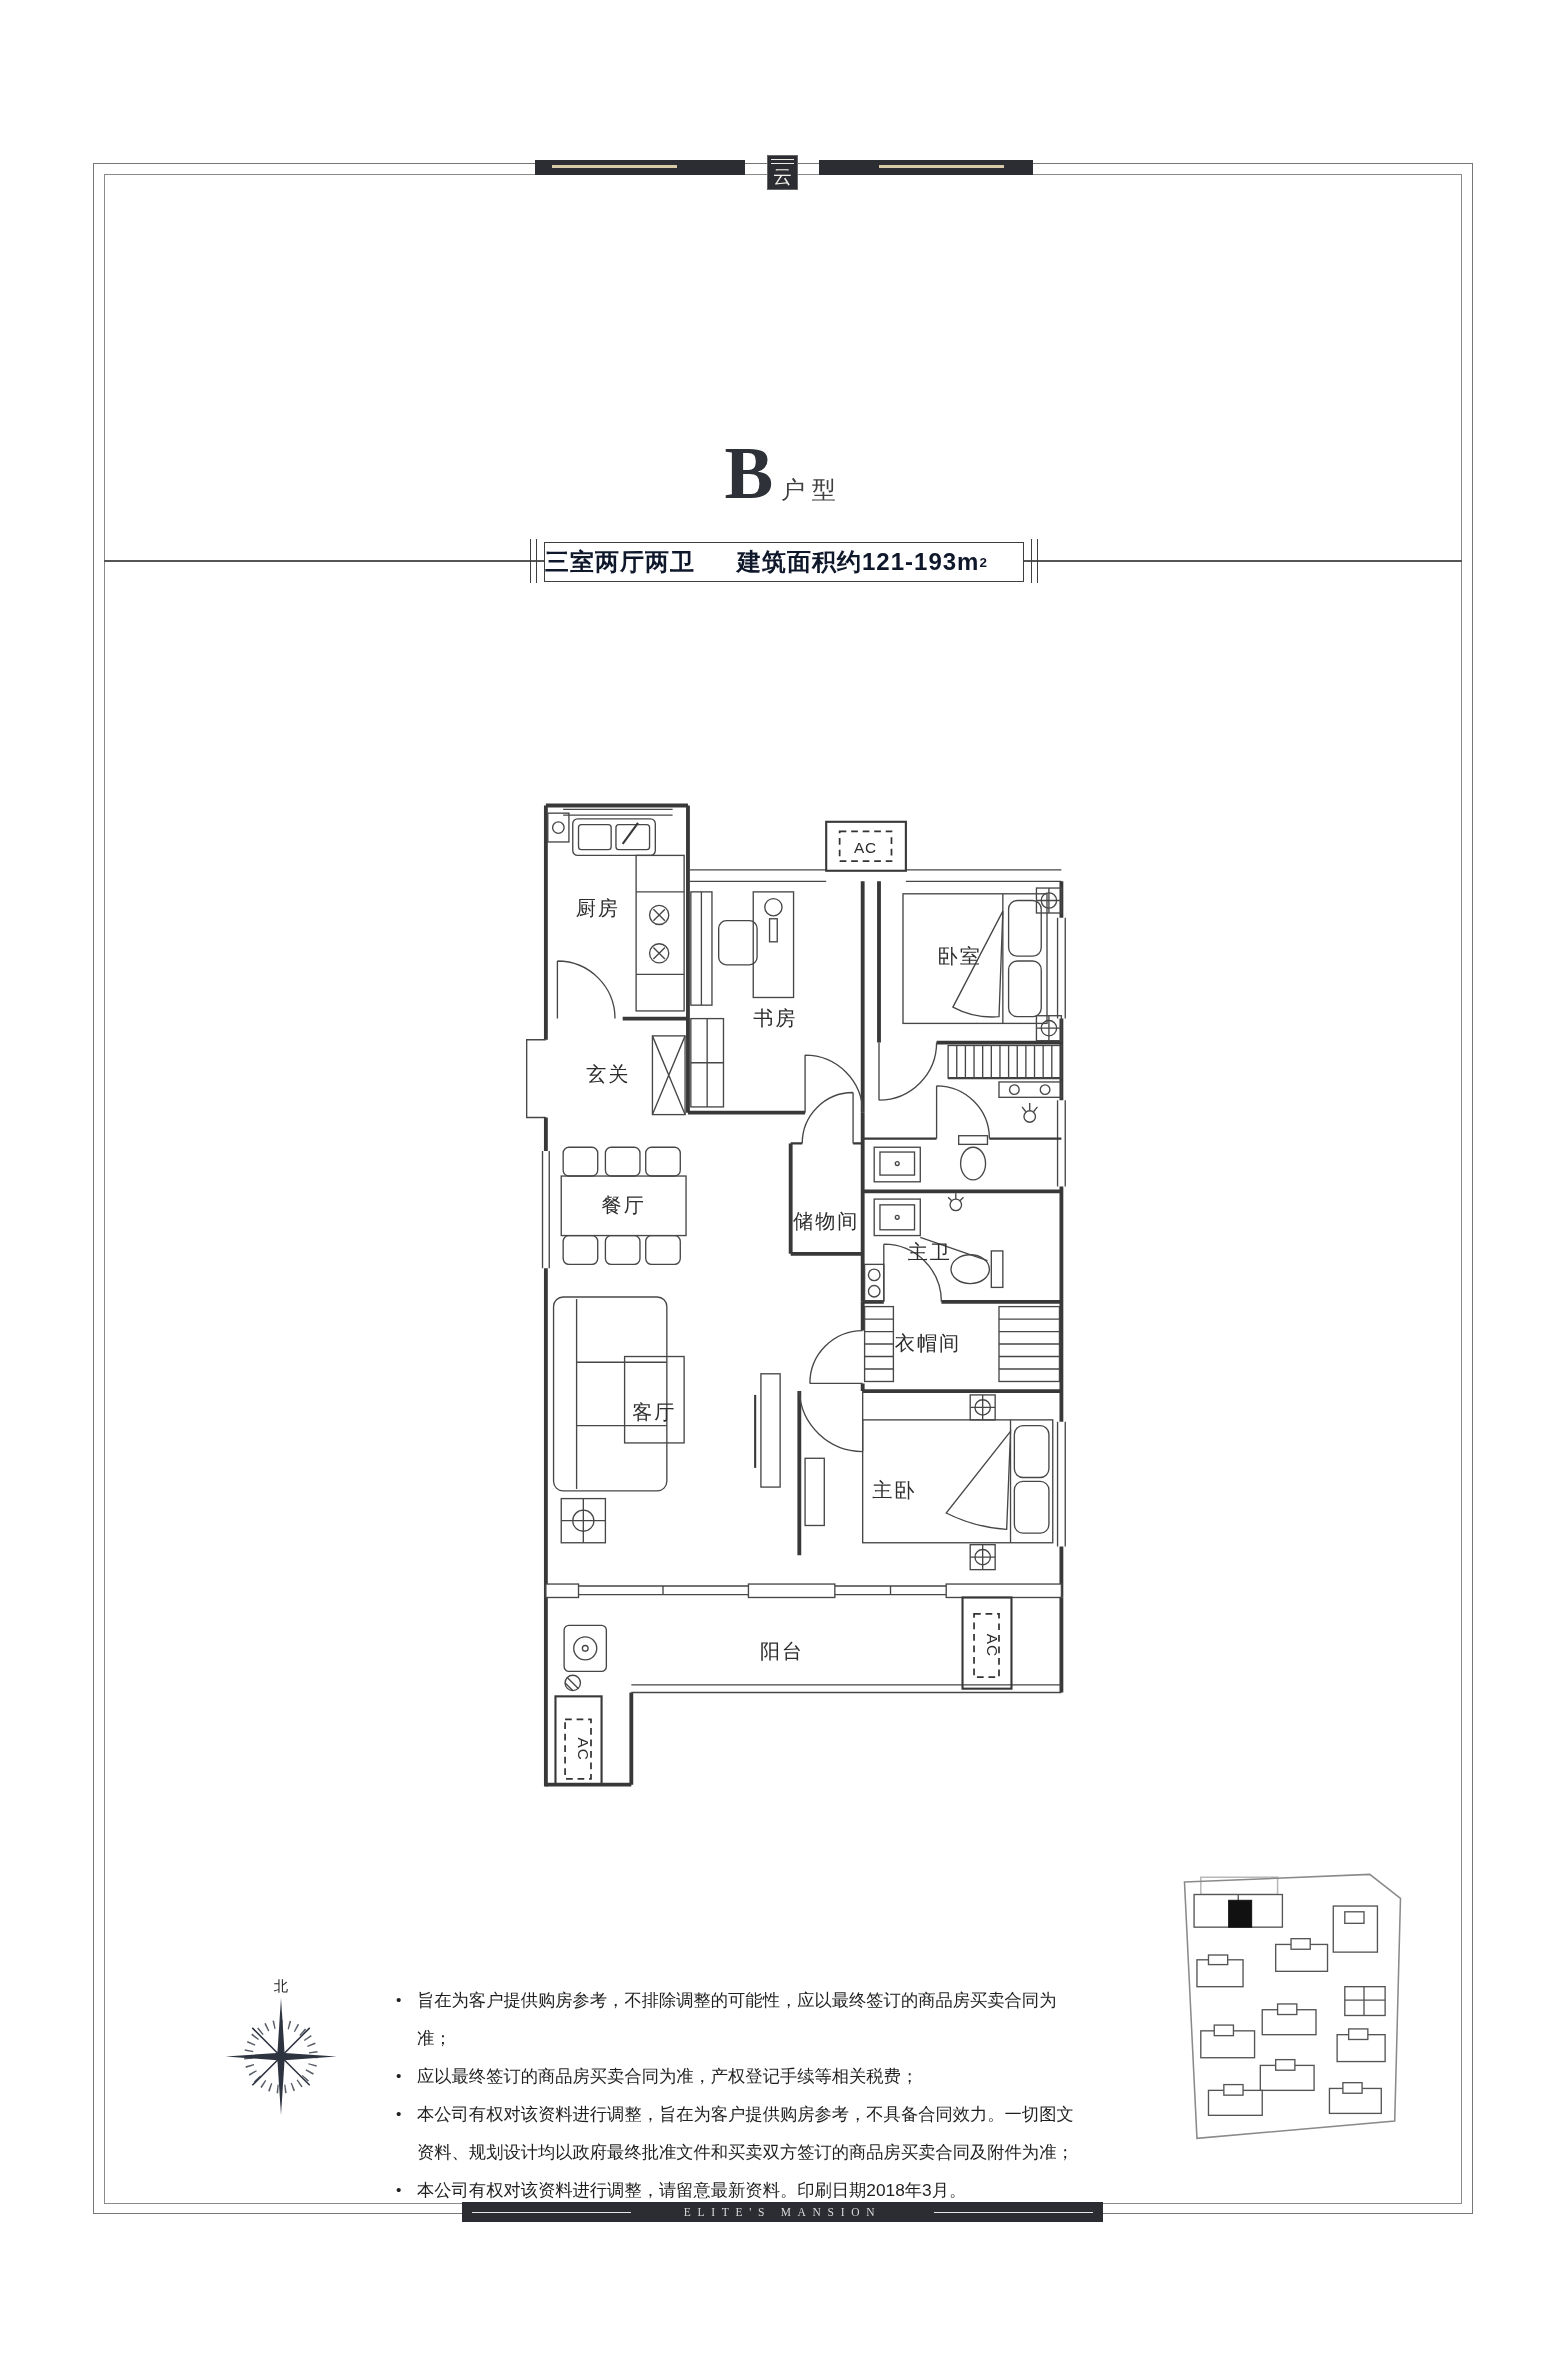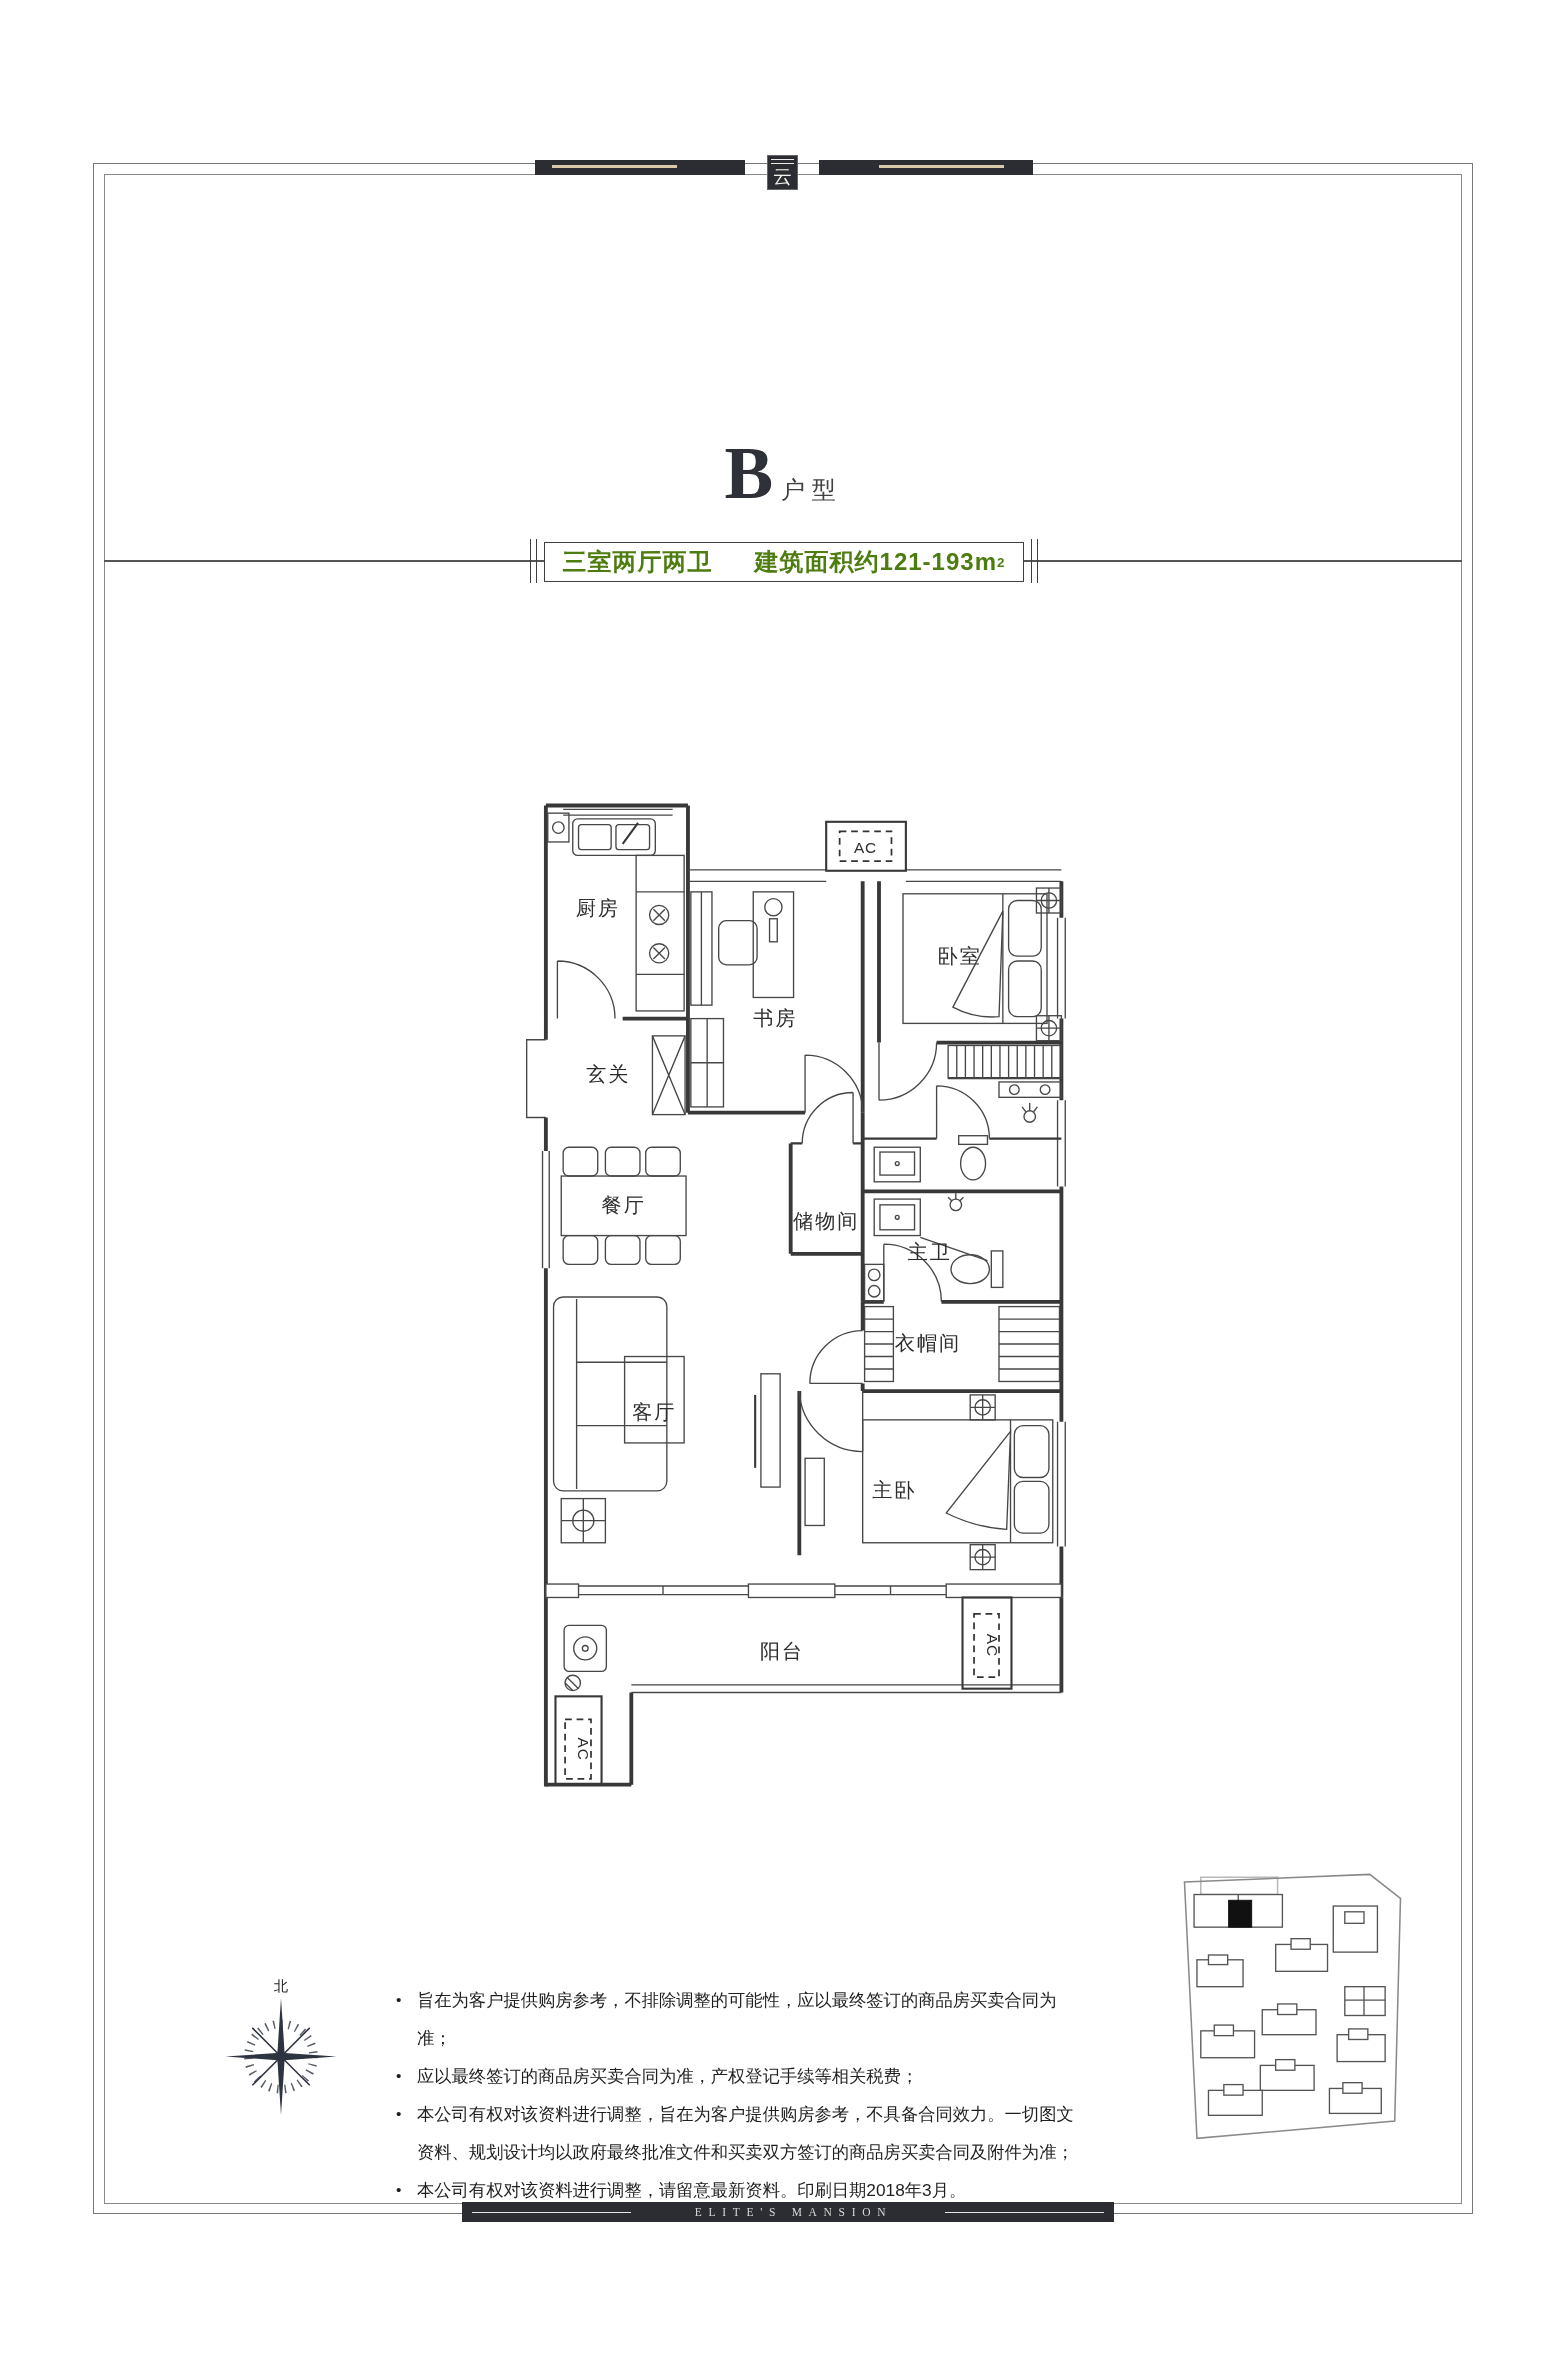--- a/index.html
+++ b/index.html
@@ -21,21 +21,21 @@
   
   .title{position:absolute;left:50%;top:435px;transform:translateX(-50%);display:flex;
          align-items:baseline;z-index:2;}
   .title .letter{font-family:"Liberation Serif","DejaVu Serif",serif;font-size:73px;line-height:77px;
                  color:#2e3138;font-weight:bold;}
   .title .suffix{font-size:24px;color:#404040;letter-spacing:6.7px;margin-left:7.7px;}
   
   .divider{position:absolute;left:104px;top:560px;width:1358px;height:1.9px;background:#555;}
   .spec-box{position:absolute;left:544px;top:542px;width:480px;height:40px;background:#fff;
             border:1.9px solid #3f3f3f;box-sizing:border-box;display:flex;align-items:center;
-            justify-content:center;z-index:2;font-weight:bold;font-size:24px;color:#4d7c0f;
+            justify-content:flex-start;z-index:2;font-weight:bold;font-size:24px;color:#0f172a;
             letter-spacing:1px;}
   .spec-box .gap{width:42px;}
   .spec-box sup{font-size:13.4px;}
   .spec-side{position:absolute;top:-3.8px;width:5.8px;height:44px;border-left:1.9px solid #3f3f3f;
              border-right:1.9px solid #3f3f3f;}
   .spec-side.left{left:-15.4px;}
   .spec-side.right{right:-15.4px;}
   
   .plan{position:absolute;left:519px;top:788px;}
   .plan .w{stroke:#383838;stroke-width:4;fill:none;}
@@ -54,21 +54,21 @@
   .disclaimer .row{display:flex;font-size:17.3px;line-height:38px;color:#1f1f1f;}
   .disclaimer .dot{width:21px;flex:0 0 21px;font-size:15.4px;}
   .disclaimer .txt{flex:1;}
   
   .sitemap{position:absolute;left:1167px;top:1859px;}
   .sitemap .bd{stroke:#8a8a8a;stroke-width:1.6;fill:none;}
   .sitemap .bl{stroke:#555;stroke-width:1.4;fill:#fff;}
   .sitemap .blk{fill:#111;stroke:#111;}
   
   .banner{position:absolute;left:462px;top:2202px;width:641px;height:20px;background:#2b2d33;
-          z-index:3;display:flex;align-items:center;justify-content:center;padding-left:11px;}
+          z-index:3;display:flex;align-items:center;justify-content:center;}
   .banner .txt{color:#d9d9d9;font-size:11.5px;letter-spacing:6.7px;
                font-family:"Liberation Serif","DejaVu Serif",serif;white-space:nowrap;}
   .banner .wline{position:absolute;top:9.6px;height:1.4px;width:159px;background:#e6e6e6;}
   .banner .wline.l{left:9.6px;}
   .banner .wline.r{right:9.6px;}
 </style>
 </head>
 <body>
 
 <div class="page">

